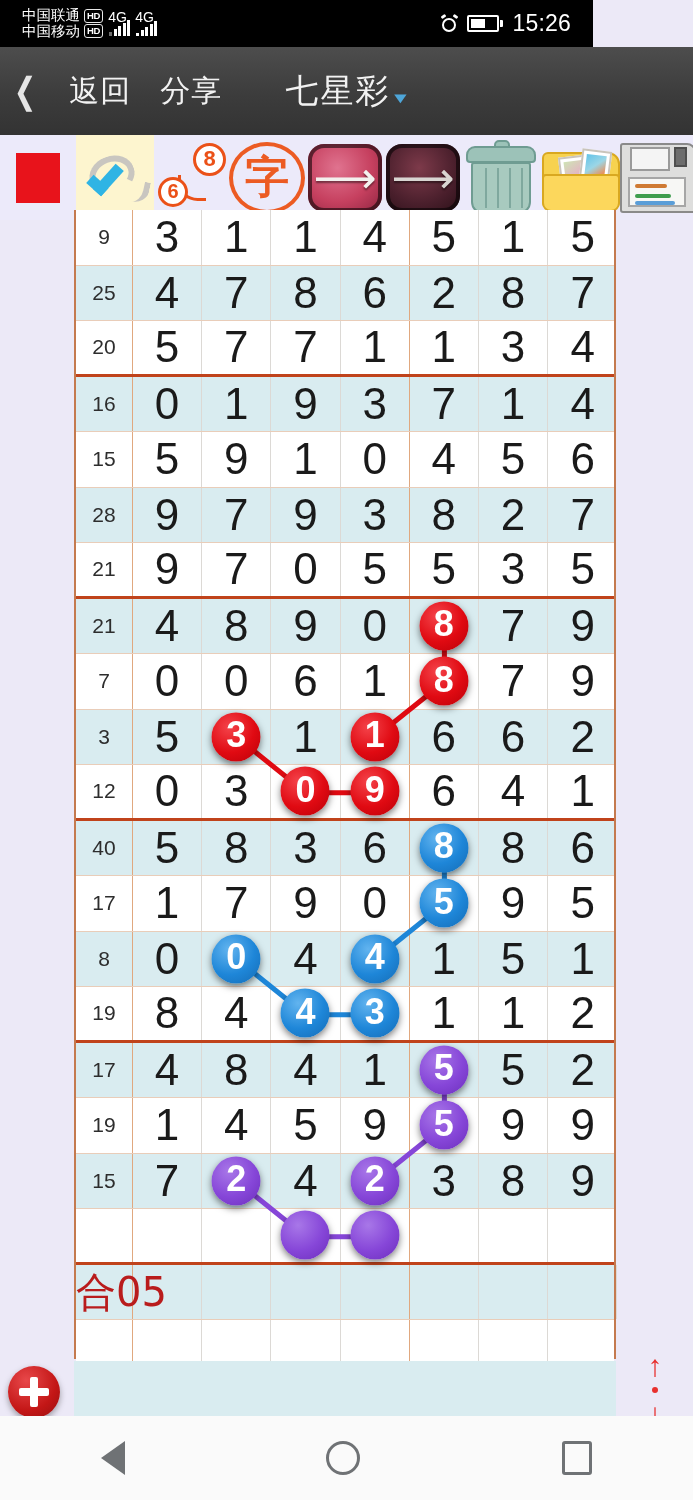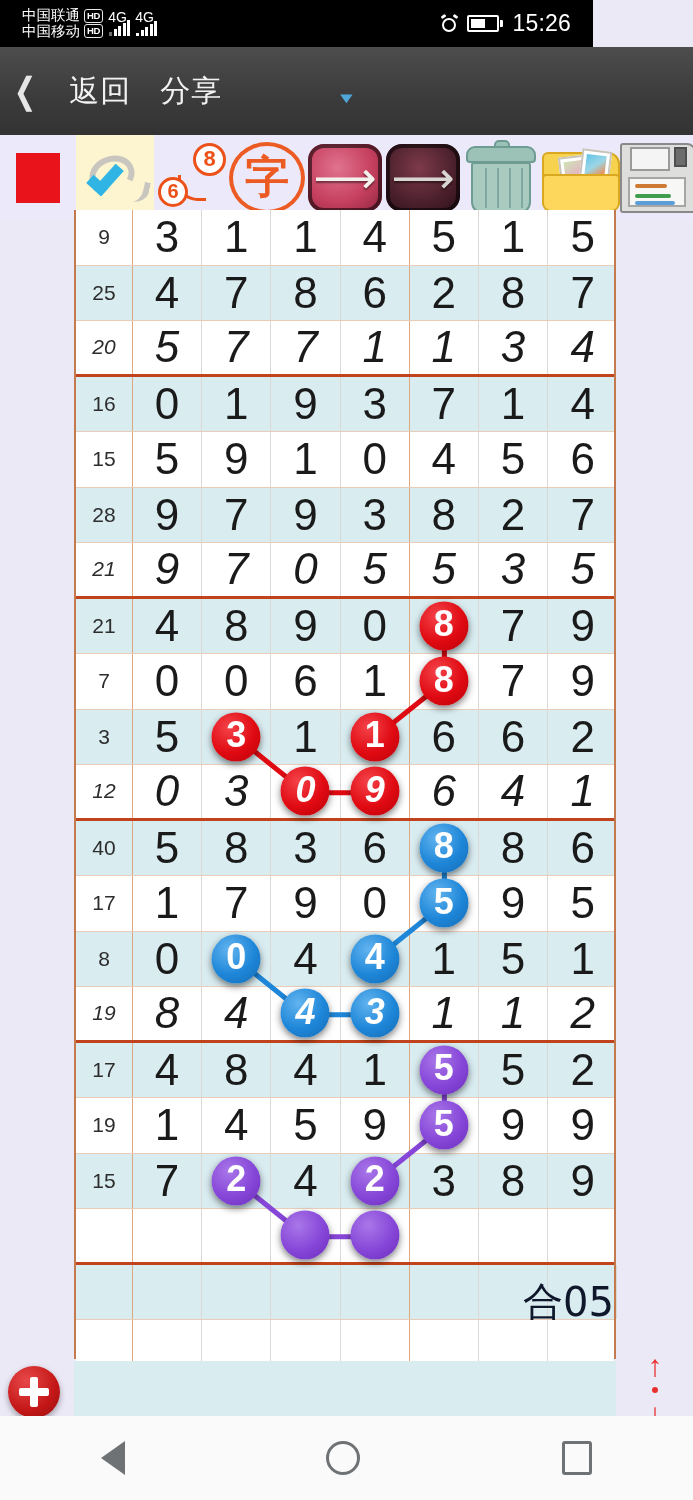--- a/index.html
+++ b/index.html
@@ -205,21 +205,21 @@
   #gridwrap{
     position:absolute; left:74px; top:210px; width:542px; height:1149px;
     border-left:2px solid #c47a4f; border-right:2px solid #c47a4f;
     background:#fff;
   }
   .grow{
     display:flex; width:100%; height:55.5px; position:relative;
   }
   .grow.odd{ background:#d9ecf0; }
   .grow.even{ background:#ffffff; }
-  .grow.blockend{ border-bottom:3.5px solid #c0431b;font-style:italic; }
+  .grow.blockend{ border-bottom:3.5px solid #c0431b; }
   .grow.thin{ border-bottom:1px solid #e9cdb9; }
   .cell{
     flex:0 0 57px; display:flex; align-items:center; justify-content:center;
     border-right:1px solid #dcd9d5; position:relative;
   }
   .cell.idx{
     flex:0 0 57px; font-size:21px; color:#2d2d2d;
     border-right:1.4px solid #e0a87f;
   }
   .cell.dg{ flex:0 0 69.2px; font-size:44px; color:#1a1a1a; font-weight:400; }
@@ -279,24 +279,23 @@
   }
   #navbar .nav-tri{
     width:0; height:0; border-top:17px solid transparent; border-bottom:17px solid transparent;
     border-right:24px solid #6f7275;
   }
   #navbar .nav-cir{ width:34px; height:34px; border:3px solid #6f7275; border-radius:50%; }
   #navbar .nav-sq{ width:30px; height:34px; border:3px solid #6f7275; border-radius:3px; }
 
   
   .sumrow .sumtxt{
-    position:absolute; left:0; right:0; text-align:right;
-    font-size:40px; color:#0f172a; top:50%; transform:translateY(-50%);
+    position:absolute; left:0; right:0; text-align:left;
+    font-size:40px; color:#b91c1c; top:50%; transform:translateY(-50%);
     font-family:"DejaVu Sans","Liberation Sans",sans-serif;
-    margin-top:10px;
   }
 </style>
 </head>
 <body>
 
 <div id="statusbar">
   <div class="carriers">
     <div class="carrier-names">
       <div class="carrier-row">
         <span>中国联通</span>
@@ -344,20 +343,21 @@
   </div>
 </div>
 
 <div id="titlebar">
   <div class="tb-left">
     <span class="chev-back">❮</span>
     <span class="tb-text">返回</span>
     <span class="tb-text">分享</span>
   </div>
   <div class="tb-center">
+    <span class="tb-title">七星彩</span>
     <span class="caret">▼</span>
   </div>
 </div>
 
 <div id="toolbar">
 
   <div class="tool" style="width:76px">
     <span class="red-square"></span>
   </div>
 

